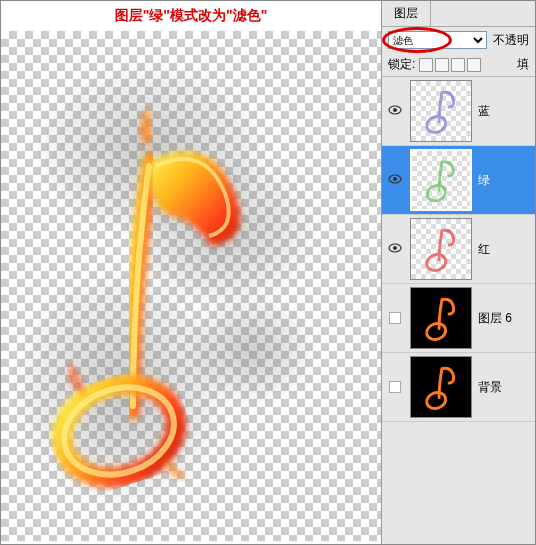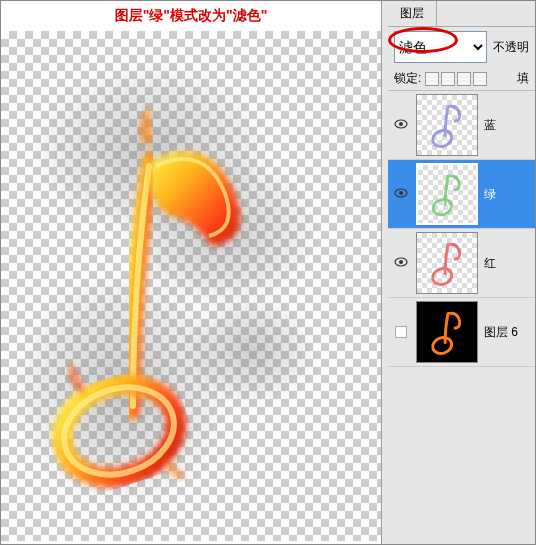--- a/index.html
+++ b/index.html
@@ -13,26 +13,26 @@
   background-image:
     linear-gradient(45deg, #ccc 25%, transparent 25%),
     linear-gradient(-45deg, #ccc 25%, transparent 25%),
     linear-gradient(45deg, transparent 75%, #ccc 75%),
     linear-gradient(-45deg, transparent 75%, #ccc 75%);
   background-size: 16px 16px;
   background-position: 0 0, 0 8px, 8px -8px, -8px 0;
   background-color: #fff;
 }
 .artwork { position: absolute; top: 0; left: 0; width: 100%; height: 100%; pointer-events: none; }
-.panel { flex: 1; background: #e6e6e6; border-left: 1px solid #999; display: flex; flex-direction: column; padding-left: 6px; }
+.panel { flex: 1; background: #e6e6e6; border-left: 1px solid #999; display: flex; flex-direction: column; }
 .panel-tab { display: flex; border-bottom: 1px solid #aaa; }
 .panel-tab span { padding: 4px 12px; background: #e6e6e6; border-right: 1px solid #aaa; }
 .blend-row { display: flex; align-items: center; padding: 4px 6px; gap: 6px; position: relative; }
 .blend-select { flex: 1; position: relative; }
-.blend-select select { width: 100%; height: 32px; font-size: 14px; background: #fff; border: 1px solid #7a98af; font-family: Liberation Serif, serif; }
+.blend-select select { width: 100%; height: 18px; font-size: 10px; background: #fff; border: 1px solid #7a98af; }
 .highlight-oval { position: absolute; left: -6px; top: -4px; width: 70px; height: 26px; border: 3px solid #d00; border-radius: 50%; pointer-events: none; }
 .lock-row { padding: 3px 6px; border-bottom: 1px solid #bbb; display: flex; align-items: center; gap: 4px; }
 .lock-icons { display: flex; gap: 2px; }
 .lock-ic { width: 14px; height: 14px; border: 1px solid #999; background: #f5f5f5; display: inline-block; }
 .layers { flex: 1; overflow-y: auto; }
 .layer { display: flex; align-items: center; border-bottom: 1px solid #ccc; padding: 3px 4px; gap: 6px; }
 .layer.selected { background: #3a8de8; color: #fff; }
 .layer.selected .thumb { border: 2px solid #fff; }
 .vis { width: 18px; display: flex; justify-content: center; }
 .eye svg { width: 14px; height: 10px; }
@@ -175,15 +175,28 @@
           </div>
           <div class="thumb black"><svg viewBox="0 0 62 62">
               <g opacity="1">
                 <path d="M 32 12 Q 29 28 29 42" stroke="#ff7a1a" stroke-width="3" fill="none" stroke-linecap="round"></path>
                 <path d="M 32 12 Q 42 10 44 20 Q 45 27 38 27" stroke="#ff7a1a" stroke-width="3" fill="none"></path>
                 <ellipse cx="26" cy="45" rx="10" ry="8" fill="none" stroke="#ff7a1a" stroke-width="3" transform="rotate(-18 26 45)"></ellipse>
               </g>
             </svg></div>
           <div class="layer-name">图层 6</div>
         </div>
+        <div class="layer">
+          <div class="vis">
+            <span style="width:12px;height:12px;border:1px solid #aaa;background:#fff;display:inline-block"></span>
+          </div>
+          <div class="thumb black"><svg viewBox="0 0 62 62">
+              <g opacity="1">
+                <path d="M 32 12 Q 29 28 29 42" stroke="#ff7a1a" stroke-width="3" fill="none" stroke-linecap="round"></path>
+                <path d="M 32 12 Q 42 10 44 20 Q 45 27 38 27" stroke="#ff7a1a" stroke-width="3" fill="none"></path>
+                <ellipse cx="26" cy="45" rx="10" ry="8" fill="none" stroke="#ff7a1a" stroke-width="3" transform="rotate(-18 26 45)"></ellipse>
+              </g>
+            </svg></div>
+          <div class="layer-name">背景</div>
+        </div>
       </div>
   </div>
 </div>
 
 </body></html>

